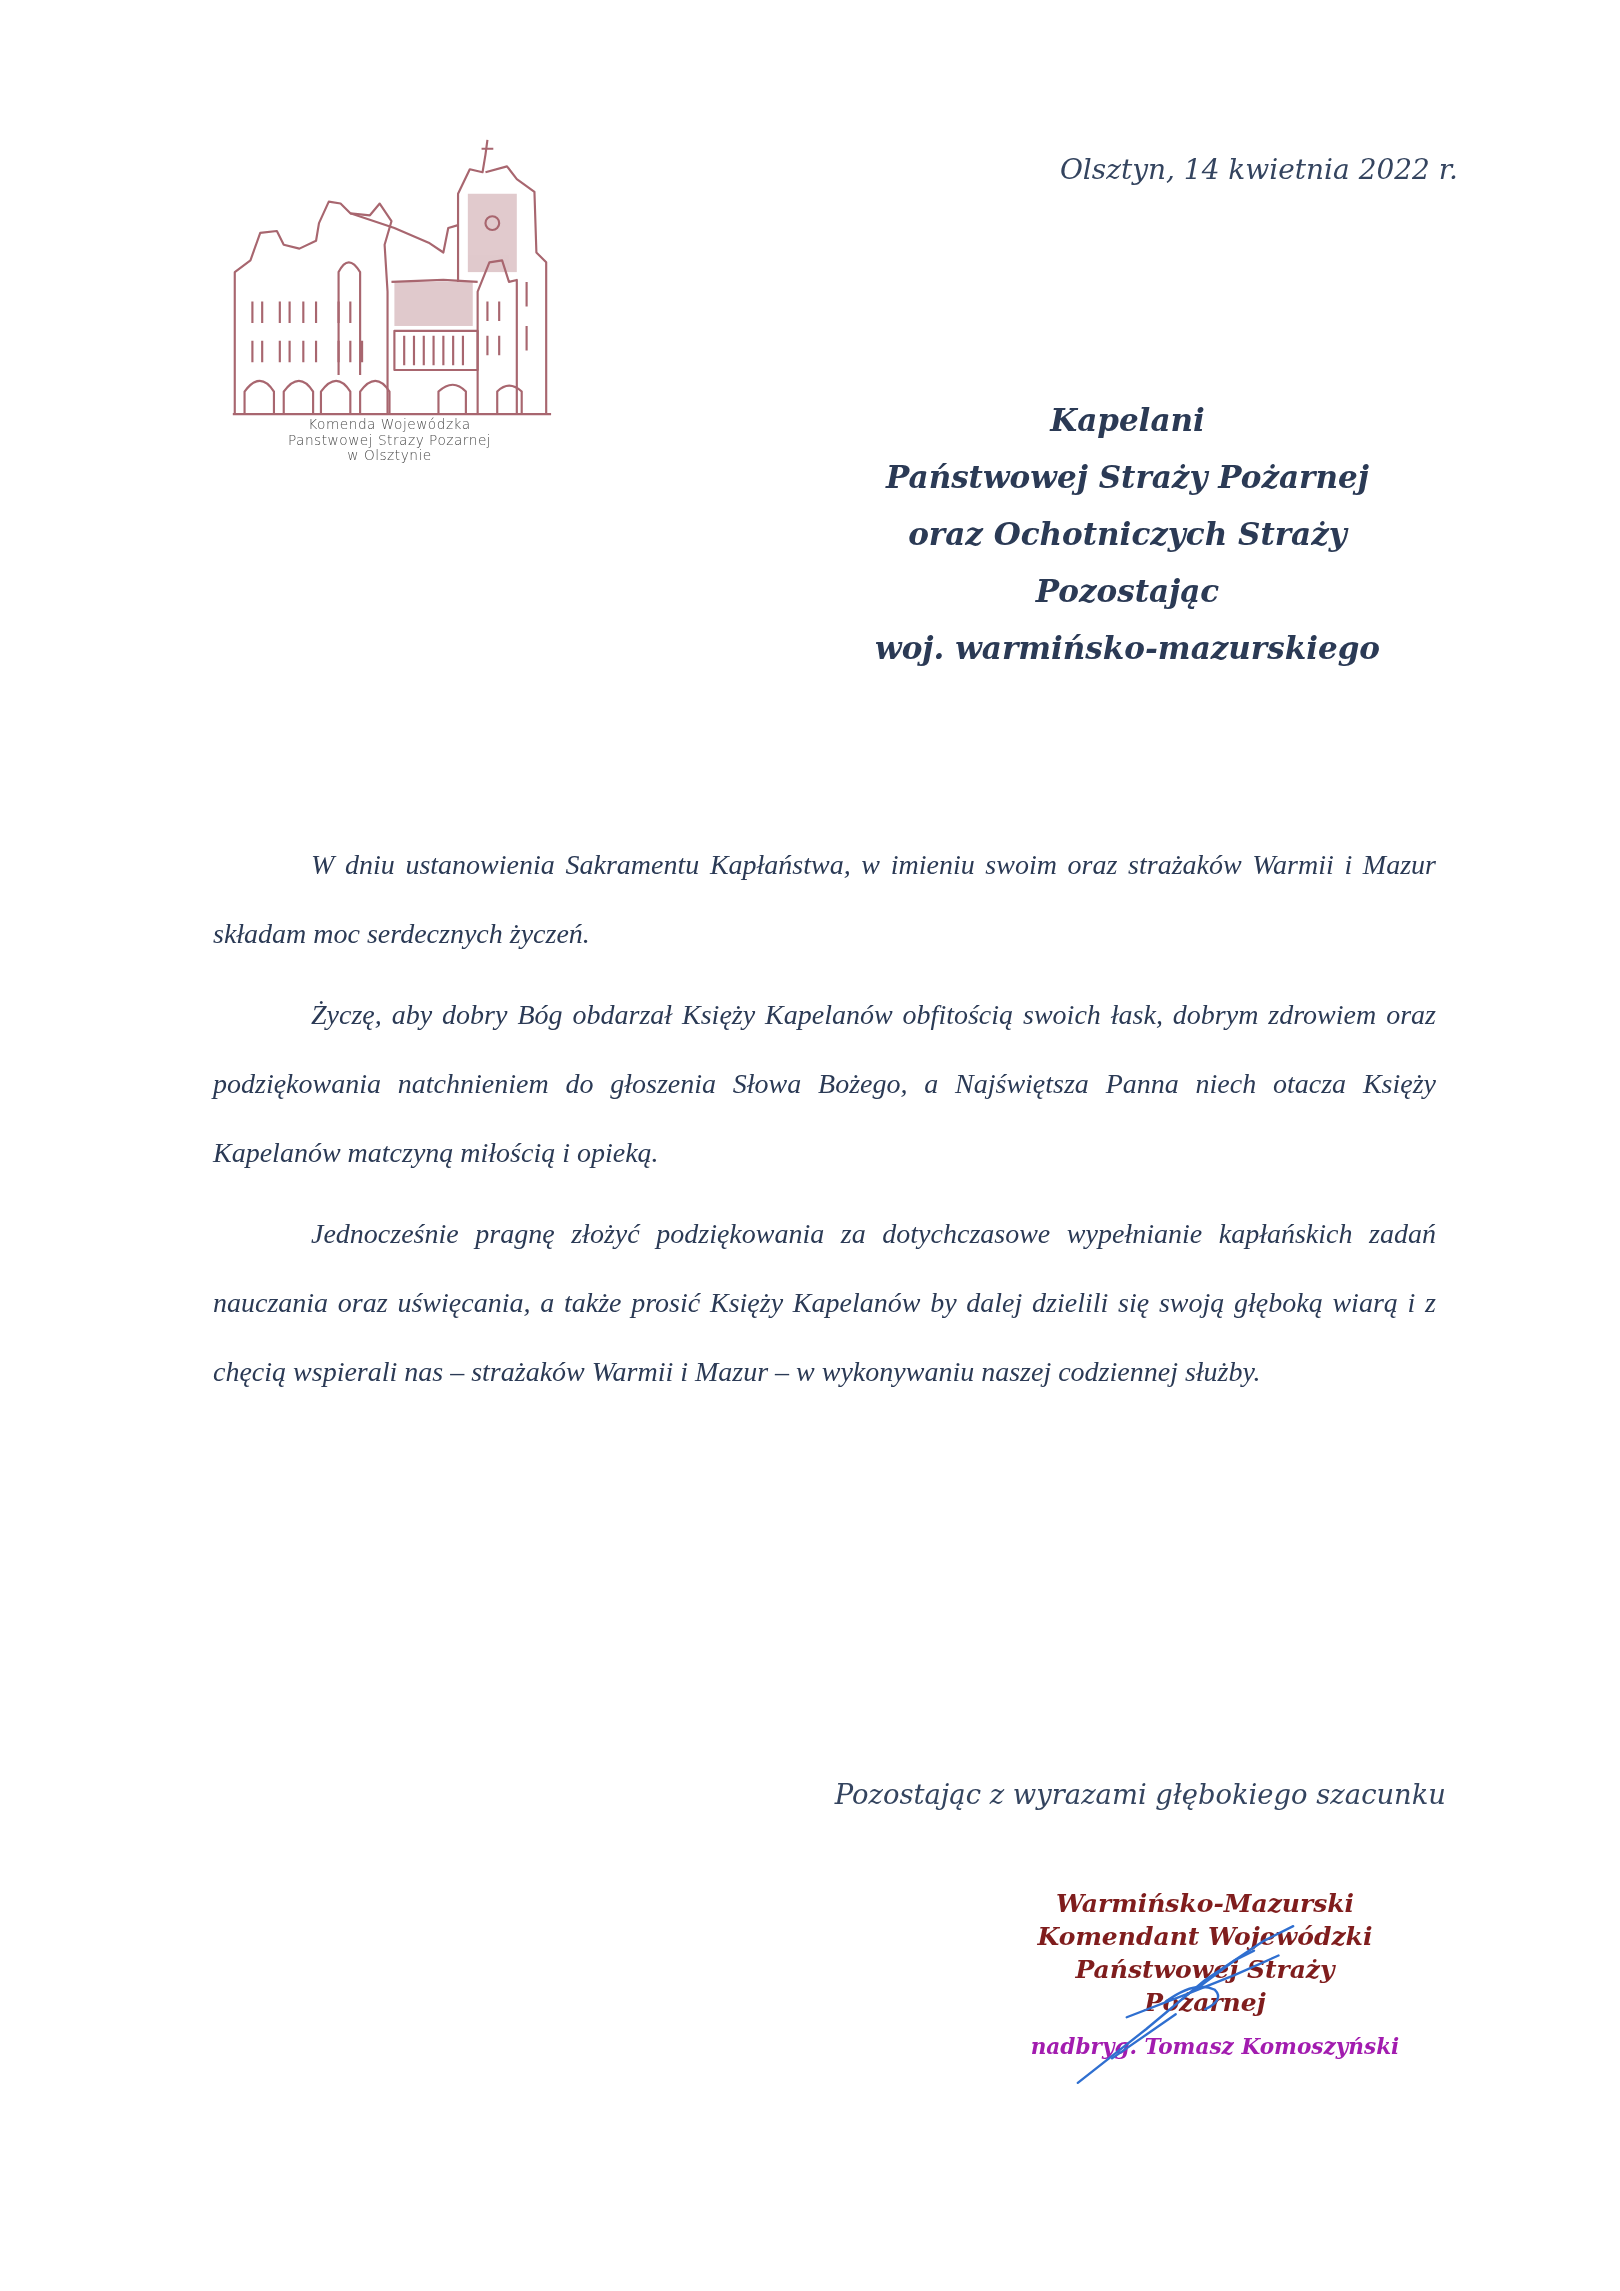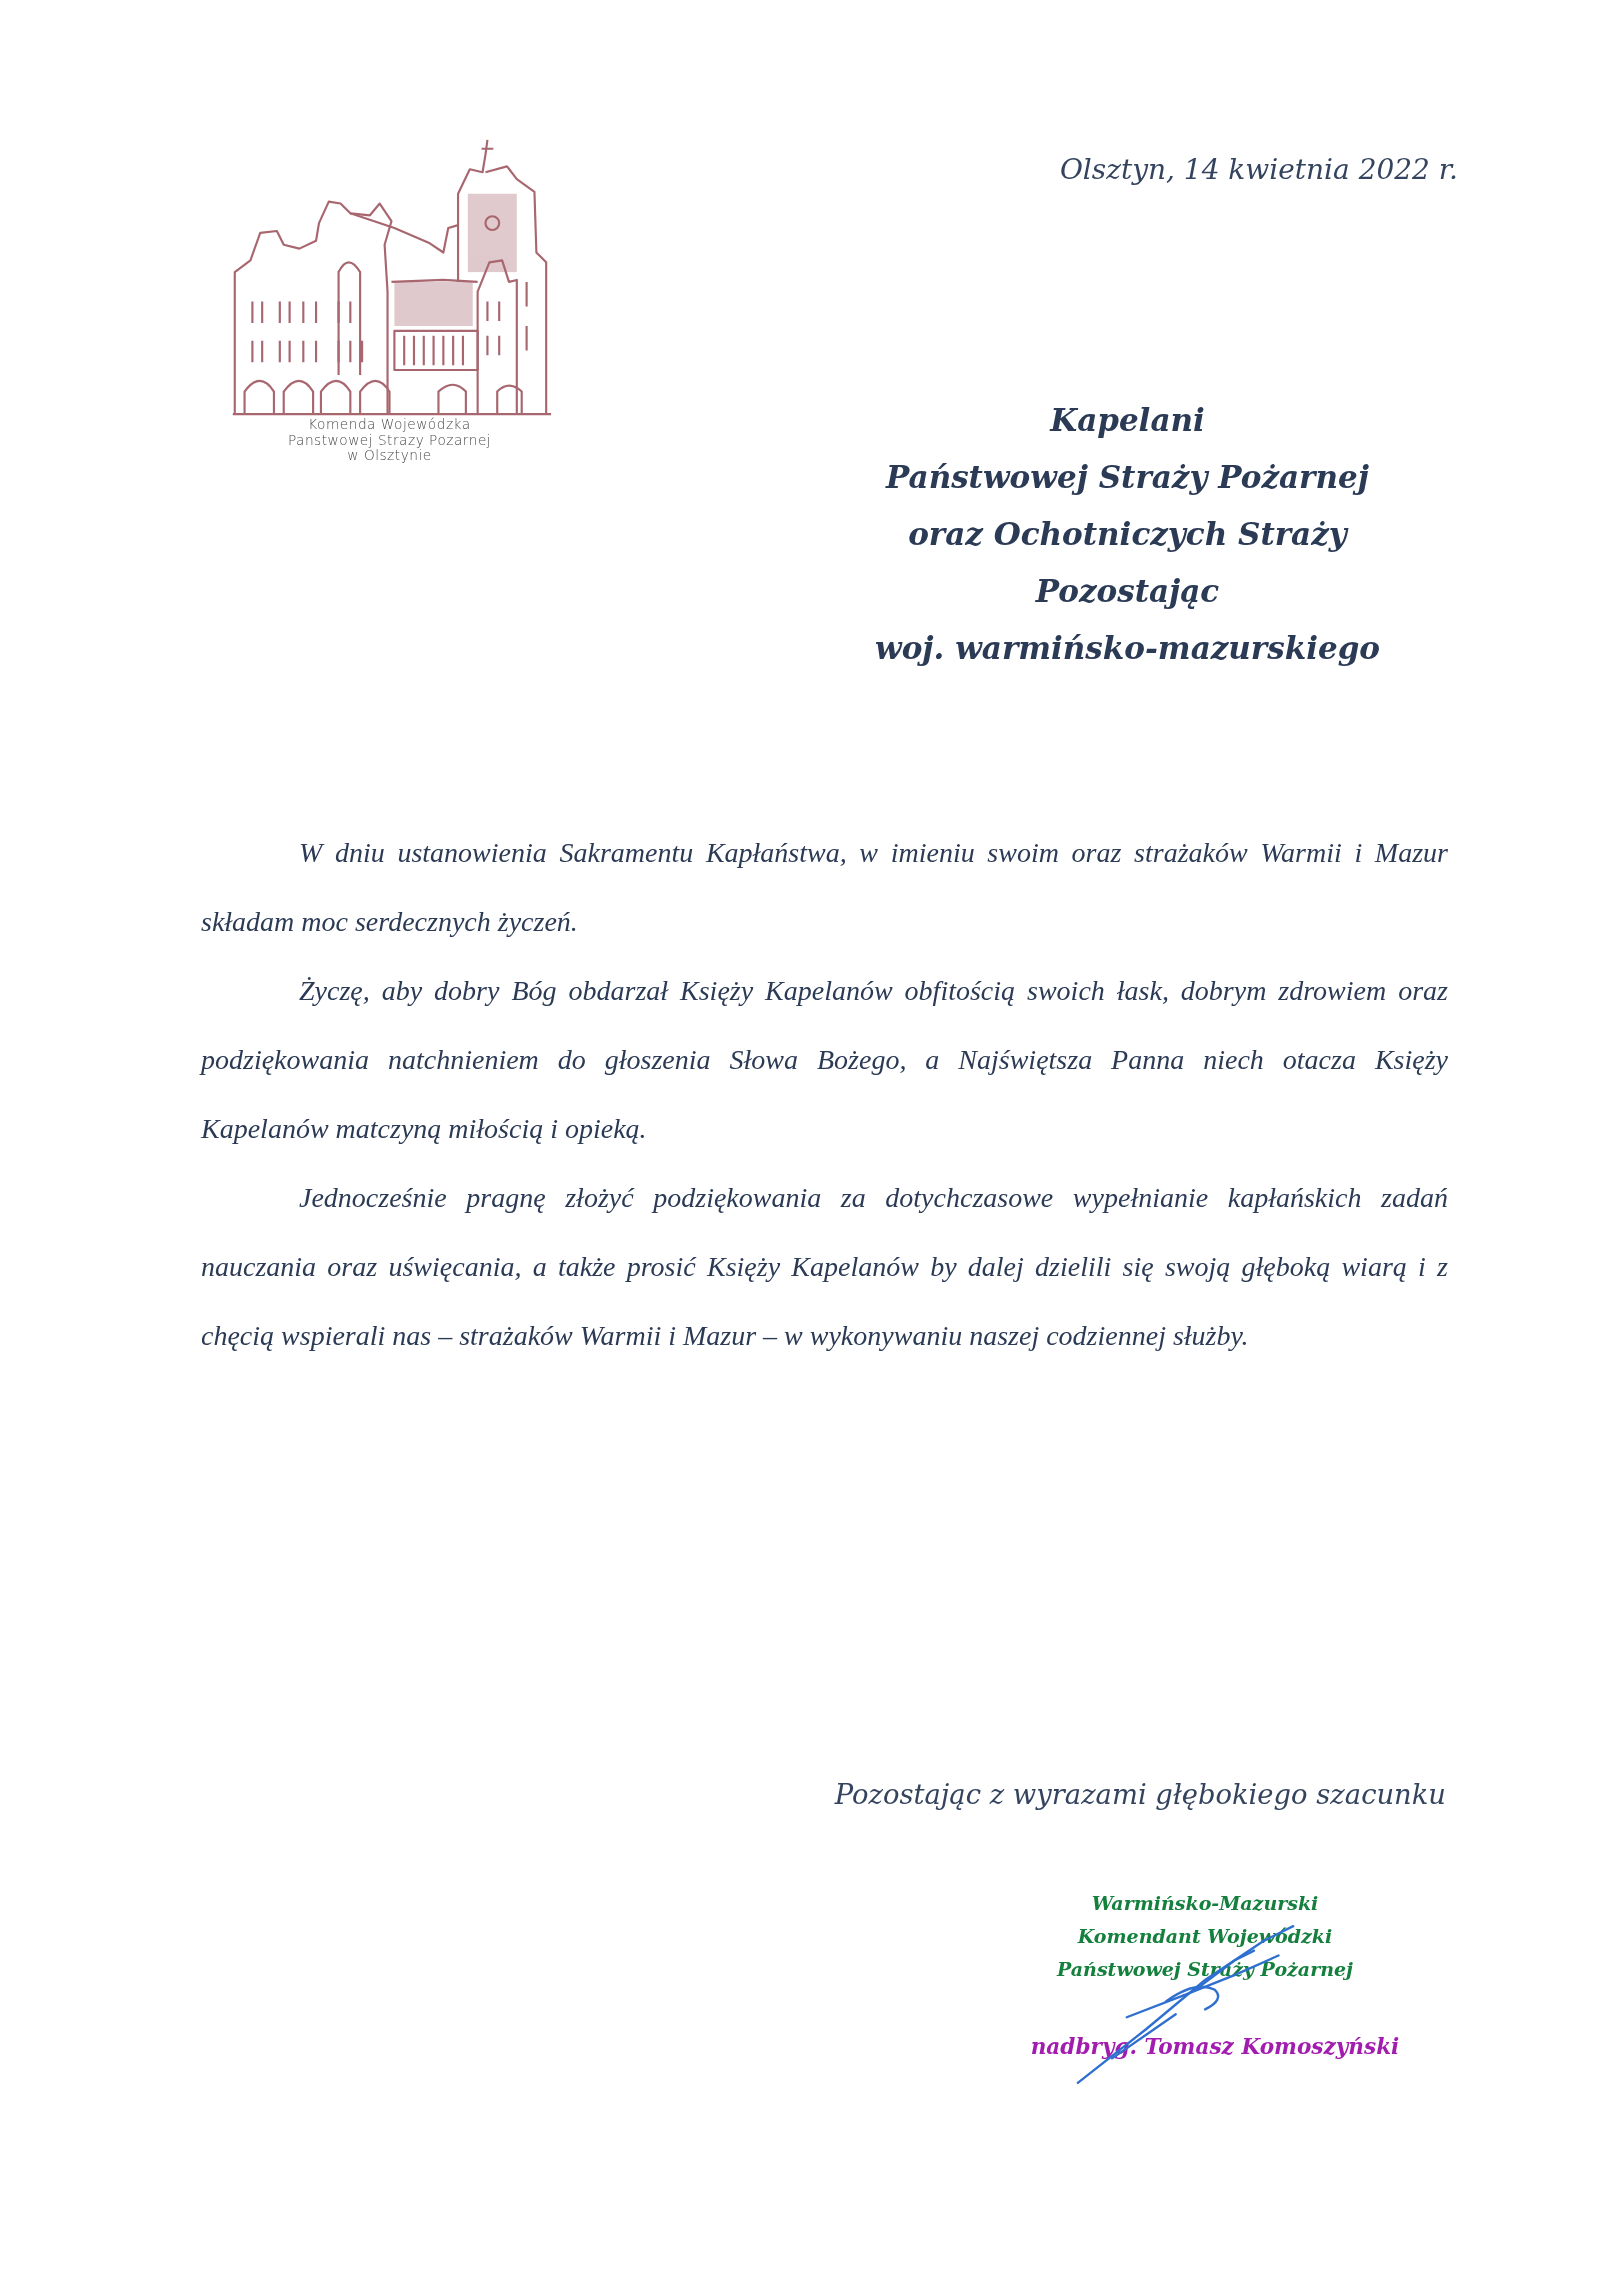--- a/index.html
+++ b/index.html
@@ -17,27 +17,27 @@
   .date { position: absolute; right: 162px; top: 125px; font-style: italic;
       font-size: 28px; color: #34445f; font-family: "DejaVu Serif", serif; margin-top: 28px; }
 
   .addressee { position: absolute; left: 814px; top: 392px; width: 627px; text-align: center;
       font-style: italic; font-weight: bold; font-size: 31px; line-height: 57px; color: #2b3a55;
       font-family: "DejaVu Serif", serif; }
 
   .body-text { position: absolute; left: 201px; top: 818px; width: 1247px;
       font-style: italic; font-size: 28px; line-height: 69px; color: #2b3a55;
       font-family: "Liberation Serif", serif; }
-  .body-text p { margin: 0; text-align: justify; text-indent: 98px; }
+  .body-text p { margin: 12px; text-align: justify; text-indent: 98px; }
 
   .closing { position: absolute; right: 174px; top: 1779px; font-style: italic;
       font-size: 27.4px; color: #34445f; font-family: "DejaVu Serif", serif; }
 
   .signature-block { position: absolute; left: 1019px; top: 1887px; width: 372px; text-align: center;
-      font-style: italic; font-weight: bold; font-size: 19px; line-height: 33px; color: #15803d;
+      font-style: italic; font-weight: bold; font-size: 25px; line-height: 33px; color: #7f1d1d;
       font-family: "DejaVu Serif", serif; }
   .signer-name { position: absolute; left: 1019px; top: 2034px; width: 392px; text-align: center;
       font-style: italic; font-weight: bold; font-size: 21.6px; color: #a21caf;
       font-family: "DejaVu Serif", serif; }
   .sig-scribble { position: absolute; left: 1068px; top: 1921px; }
 </style>
 </head>
 <body>
 
 <div class="page">

